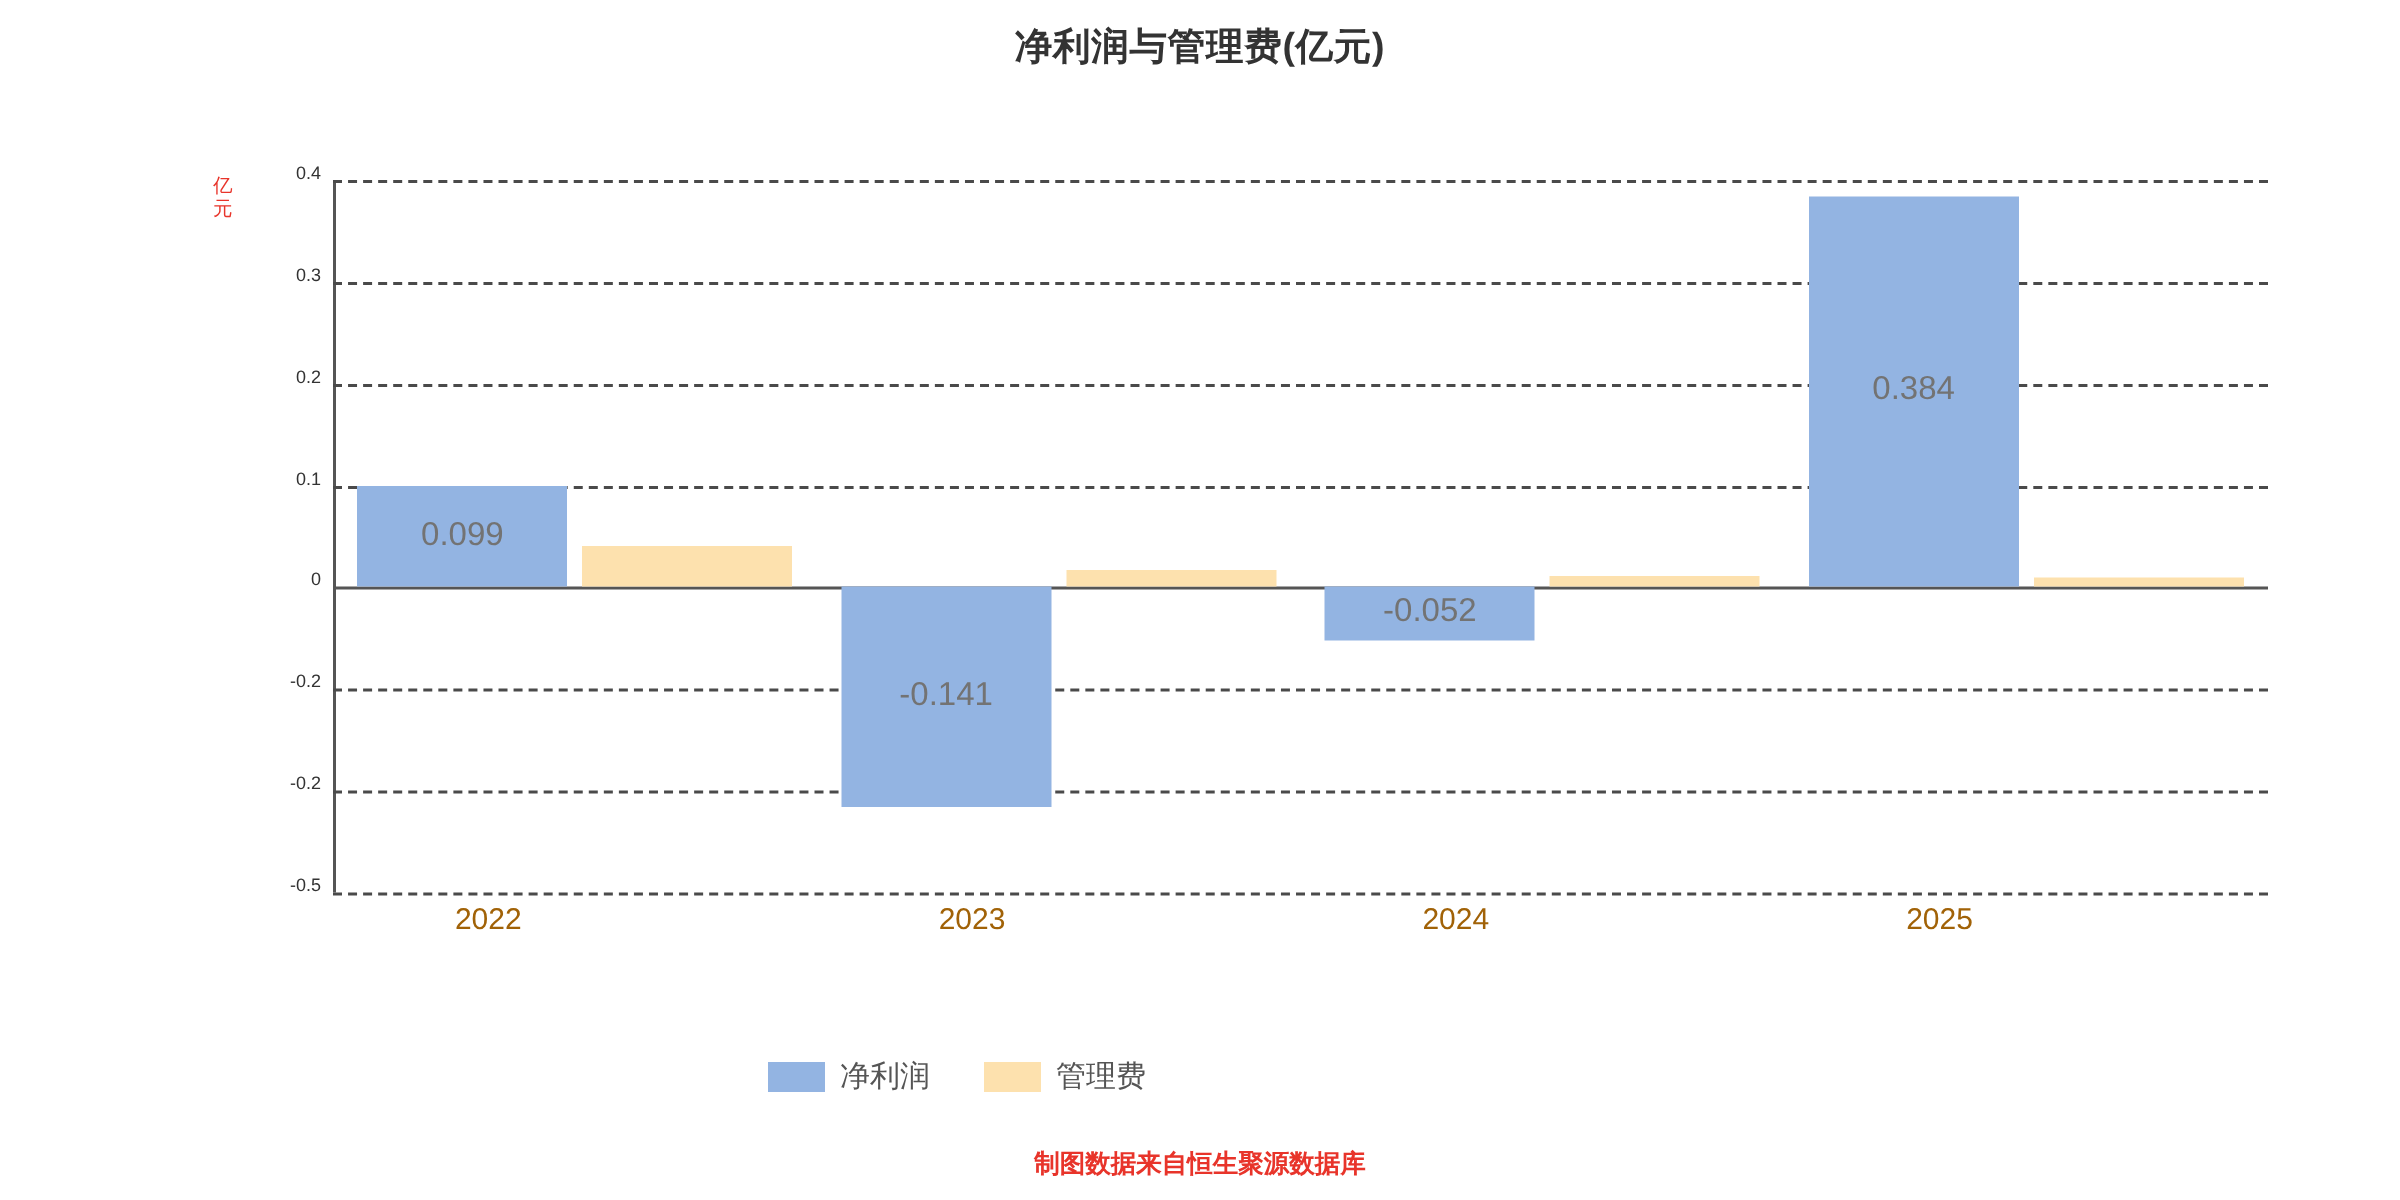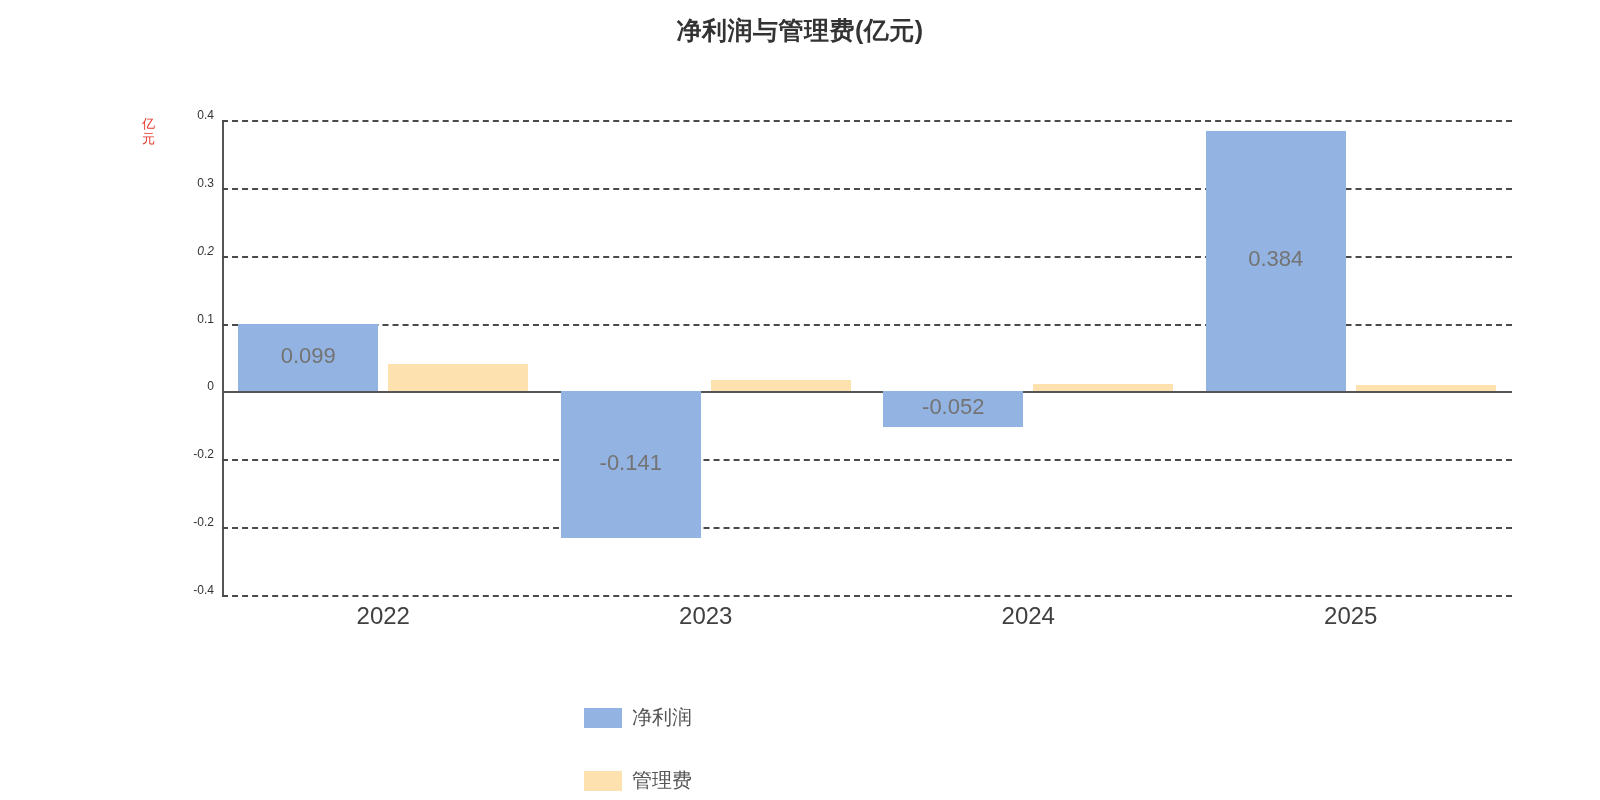--- a/index.html
+++ b/index.html
@@ -86,23 +86,22 @@
     left: 222px;
     top: 598px;
     width: 1290px;
     height: 30px;
   }
   .xlabel {
     position: absolute;
     top: 0;
     width: 160px;
     margin-left: -80px;
-    text-align: center;
-    font-size: 24px;
-    color: #404040;
+    font-size: 20px;
+    color: #a16207;
   }
   .bar {
     position: absolute;
   }
   .bar-profit {
     background: #93b4e2;
   }
   .bar-expense {
     background: #fde1ae;
   }
@@ -116,21 +115,20 @@
   }
   .legend {
     position: absolute;
     left: 0;
     top: 700px;
     width: 1276px;
     display: flex;
     justify-content: center;
     align-items: center;
     gap: 36px;
-    flex-direction: column;
   }
   .legend-item {
     display: flex;
     align-items: center;
     gap: 10px;
   }
   .legend-swatch {
     width: 38px;
     height: 20px;
     display: inline-block;
@@ -155,26 +153,26 @@
 
 <div id="chart-root">
 
   <div class="chart-title">净利润与管理费(亿元)</div>
 
   <div class="axis-unit">亿元</div>
 
   <div class="ytick-wrap" id="ytick-wrap">
       <div class="ytick" style="top: 0px;">0.4</div>
       <div class="ytick" style="top: 67.8571px;">0.3</div>
-      <div class="ytick" style="top: 135.714px; font-style: italic;">0.2</div>
+      <div class="ytick" style="top: 135.714px;">0.2</div>
       <div class="ytick" style="top: 203.571px;">0.1</div>
       <div class="ytick" style="top: 271.429px;">0</div>
       <div class="ytick" style="top: 339.286px;">-0.2</div>
       <div class="ytick" style="top: 407.143px;">-0.2</div>
-      <div class="ytick" style="top: 475px;">-0.4</div>
+      <div class="ytick" style="top: 475px;">-0.5</div>
     </div>
 
   <div class="axis-y-line"></div>
 
   <div class="plot" id="plot">
       <div class="gridline" style="top: 0px;"></div>
       <div class="gridline" style="top: 67.8571px;"></div>
       <div class="gridline" style="top: 135.714px;"></div>
       <div class="gridline" style="top: 203.571px;"></div>
       <div class="gridline zero" style="top: 271.429px;"></div>
@@ -206,14 +204,15 @@
       <div class="legend-item">
         <span class="legend-swatch" style="background: rgb(147, 180, 226);"></span>
         <span class="legend-text">净利润</span>
       </div>
       <div class="legend-item">
         <span class="legend-swatch" style="background: rgb(253, 225, 174);"></span>
         <span class="legend-text">管理费</span>
       </div>
     </div>
 
+  <div class="footnote">制图数据来自恒生聚源数据库</div>
 
 </div>
 
 </body></html>

